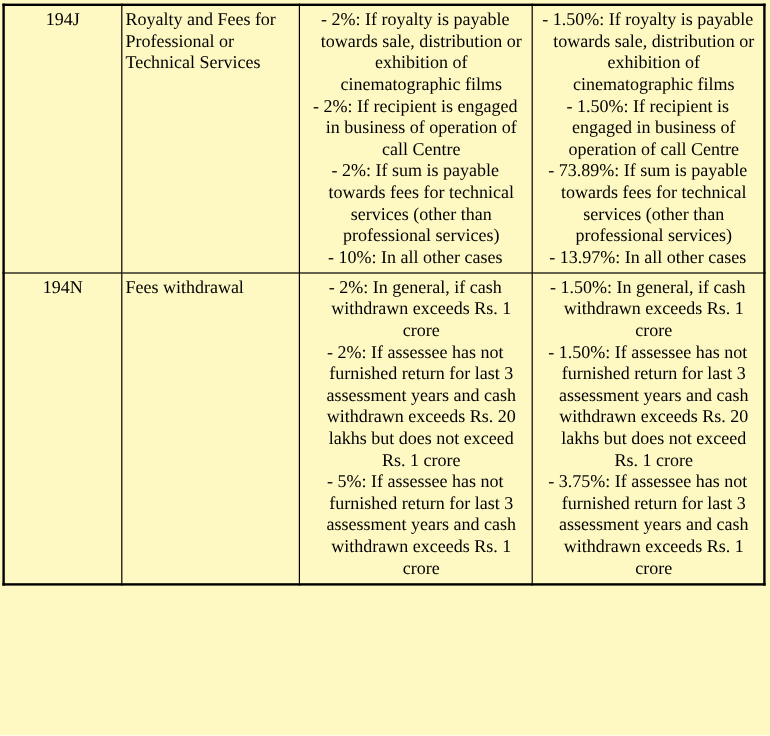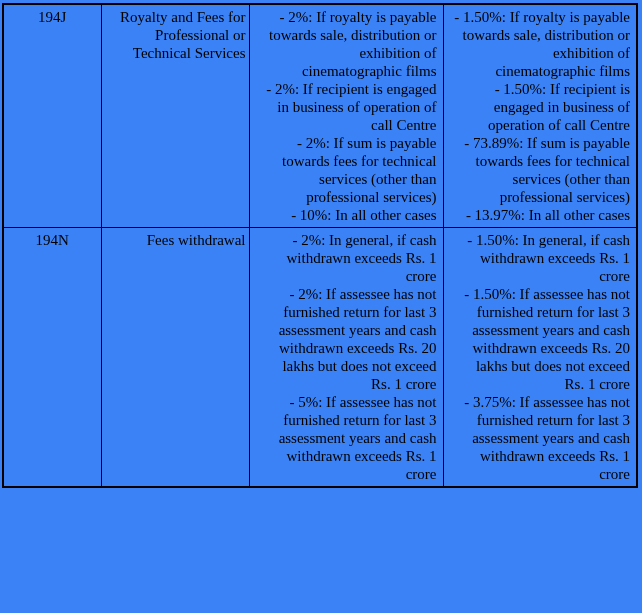--- a/index.html
+++ b/index.html
@@ -9,21 +9,21 @@
     height: 613px;
     background: #ffffff;
     color: #000000;
     font-family: "Liberation Serif", "DejaVu Serif", serif;
   }
   .page {
     position: relative;
     width: 642px;
     height: 613px;
     overflow: hidden;
-    background: #3b82f6;
+    background: #fef9c3;
   }
   table.tds-table {
     position: absolute;
     left: 2px;
     top: 3px;
     width: 634px;
     border-collapse: collapse;
     table-layout: fixed;
     border: 2px solid #000000;
   }
@@ -37,26 +37,26 @@
   }
   tr.row-194j  td { height: 211px; }
   tr.row-194m  td { height: 121px; }
   tr.row-194n  td { height: 251px; }
   td.section-cell {
     text-align: center;
     padding-left: 2px;
     padding-right: 2px;
   }
   td.nature-cell {
-    text-align: right;
+    text-align: left;
     padding-left: 3px;
     padding-right: 3px;
   }
   td.rate-cell {
-    text-align: right;
+    text-align: center;
   }
   td.rate-cell-center {
     text-align: center;
   }
   .bullet {
     padding-left: 10px;
     text-indent: -10px;
   }
 </style>
 </head>

